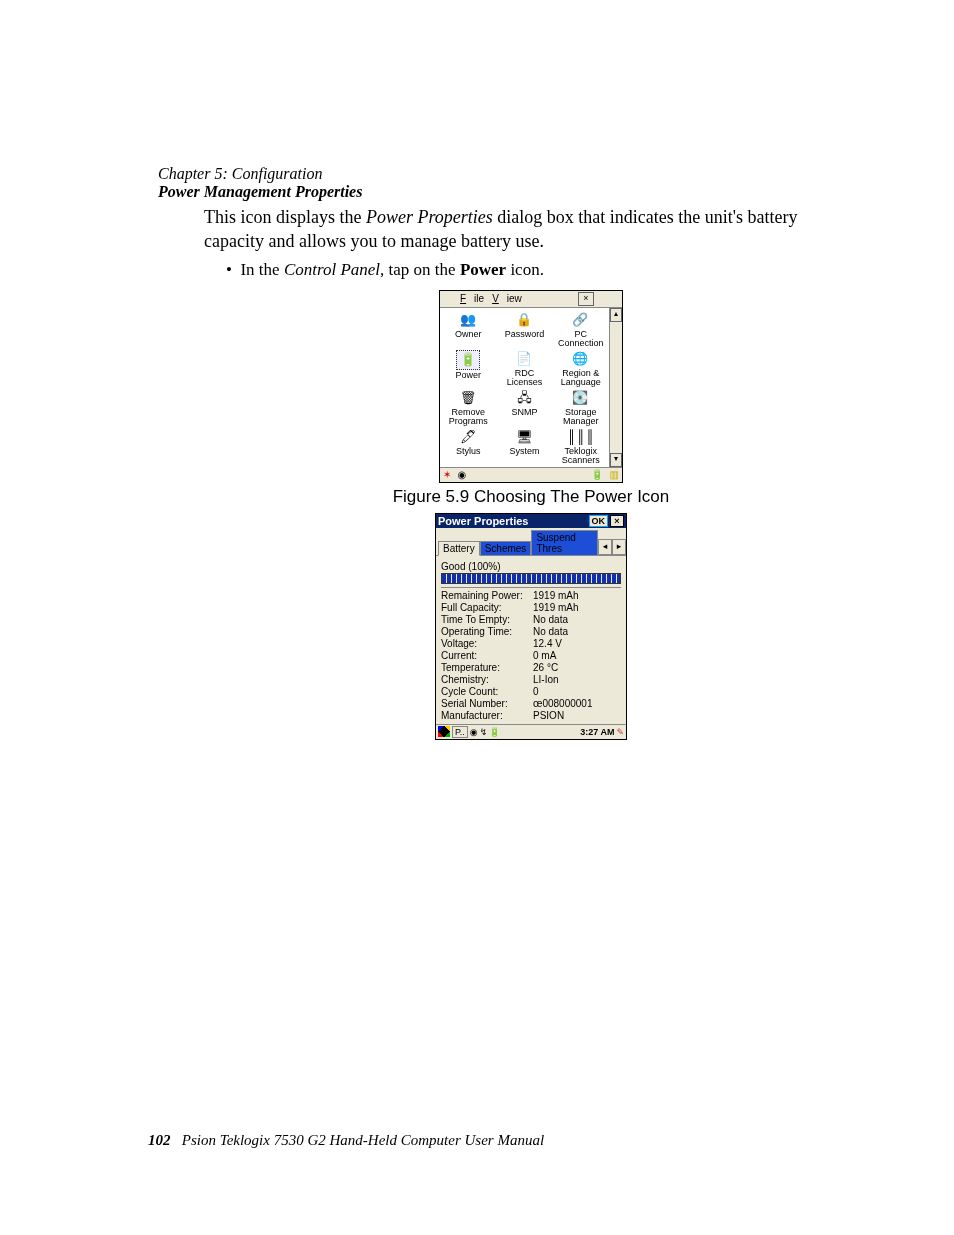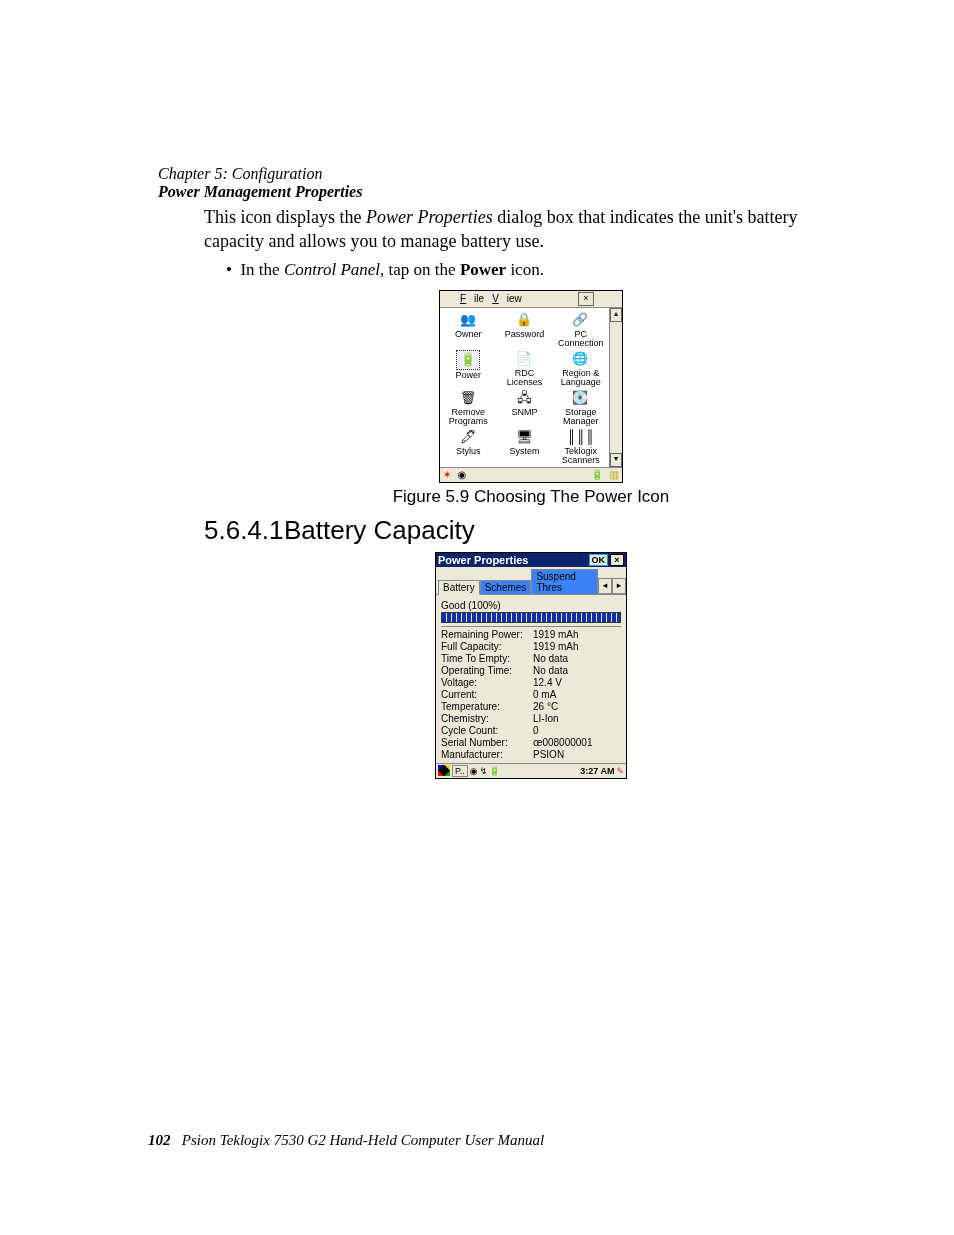--- a/index.html
+++ b/index.html
@@ -178,21 +178,21 @@
   .pp-tabs {
     display:flex; align-items:flex-end;
     background:#ece9d8;
     padding: 2px 0 0 2px;
     font-size: 10px;
     border-bottom: 1px solid #888;
   }
   .pp-tab {
     border: 1px solid #888;
     border-bottom: none;
-    background:#3b82f6;
+    background:#1d4ed8;
     padding: 1px 4px;
     margin-right: 0;
     position: relative;
   }
   .pp-tab.active {
     background:#ece9d8;
     border-bottom: 1px solid #ece9d8;
     margin-bottom: -1px;
     z-index: 2;
   }
@@ -353,23 +353,20 @@
           <span style="color:#d00">✶</span>
           <span>◉</span>
           <span class="spacer"></span>
           <span>🔋</span>
           <span style="color:#ca0">▥</span>
         </div>
       </div>
       <div class="fig-caption">Figure 5.9 Choosing The Power Icon</div>
     </div>
 
-    <div class="h-5641">
-      <span class="num">5.6.4.1</span><span>Battery Capacity</span>
-    </div>
 
     <div class="fig-wrap" style="margin-top:6px;">
       <div class="pp-window">
         <div class="pp-title">
           <span class="t">Power Properties</span>
           <span class="ok">OK</span>
           <span class="x">×</span>
         </div>
         <div class="pp-tabs">
           <div class="pp-tab active">Battery</div>

